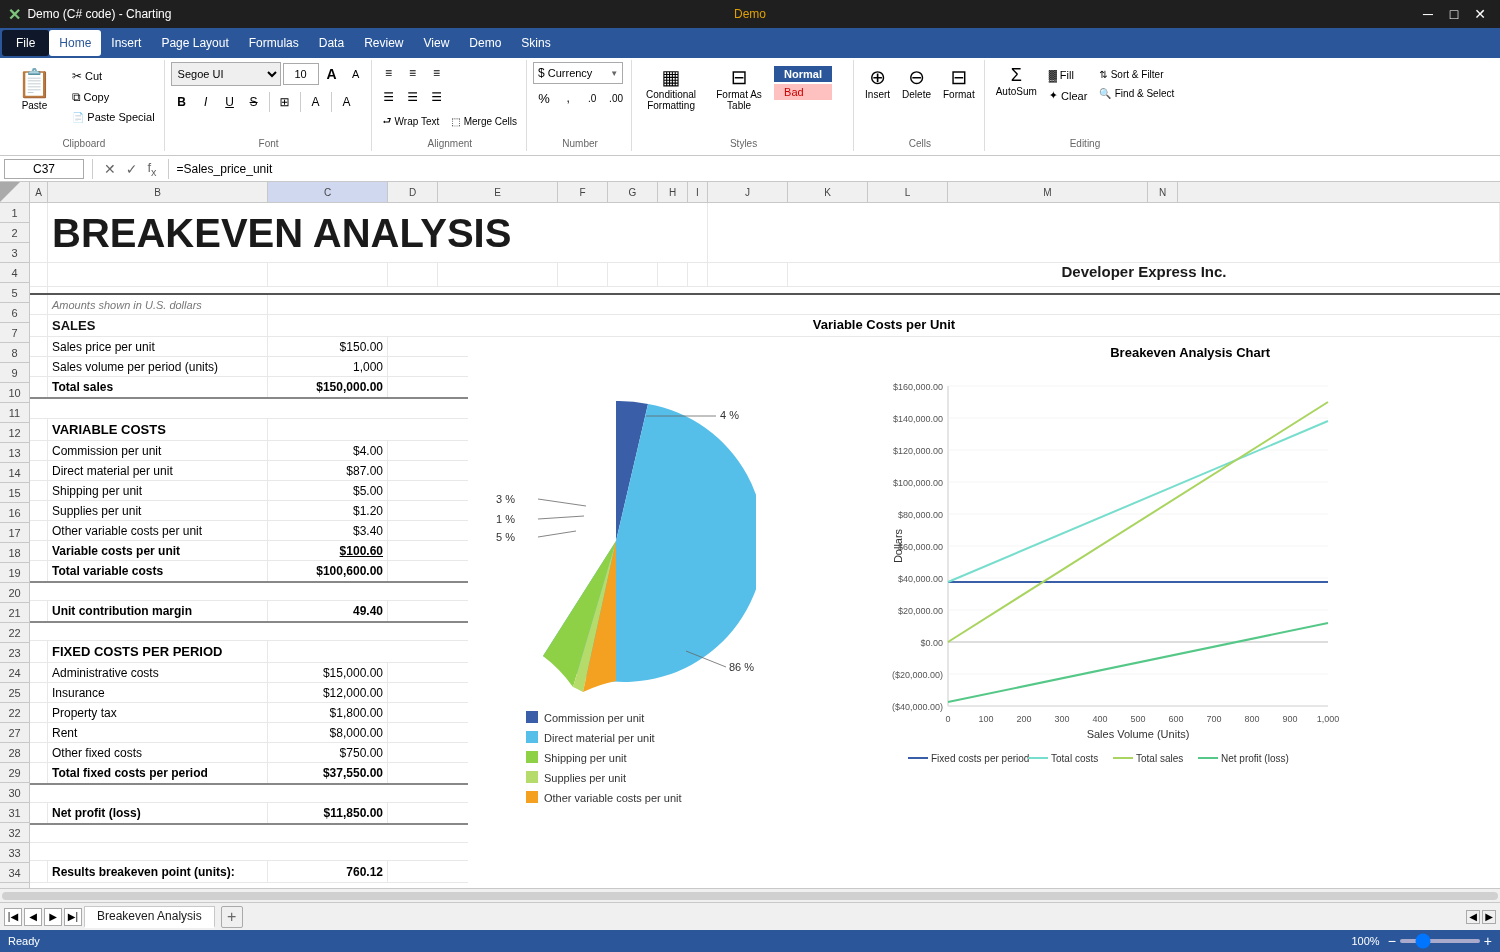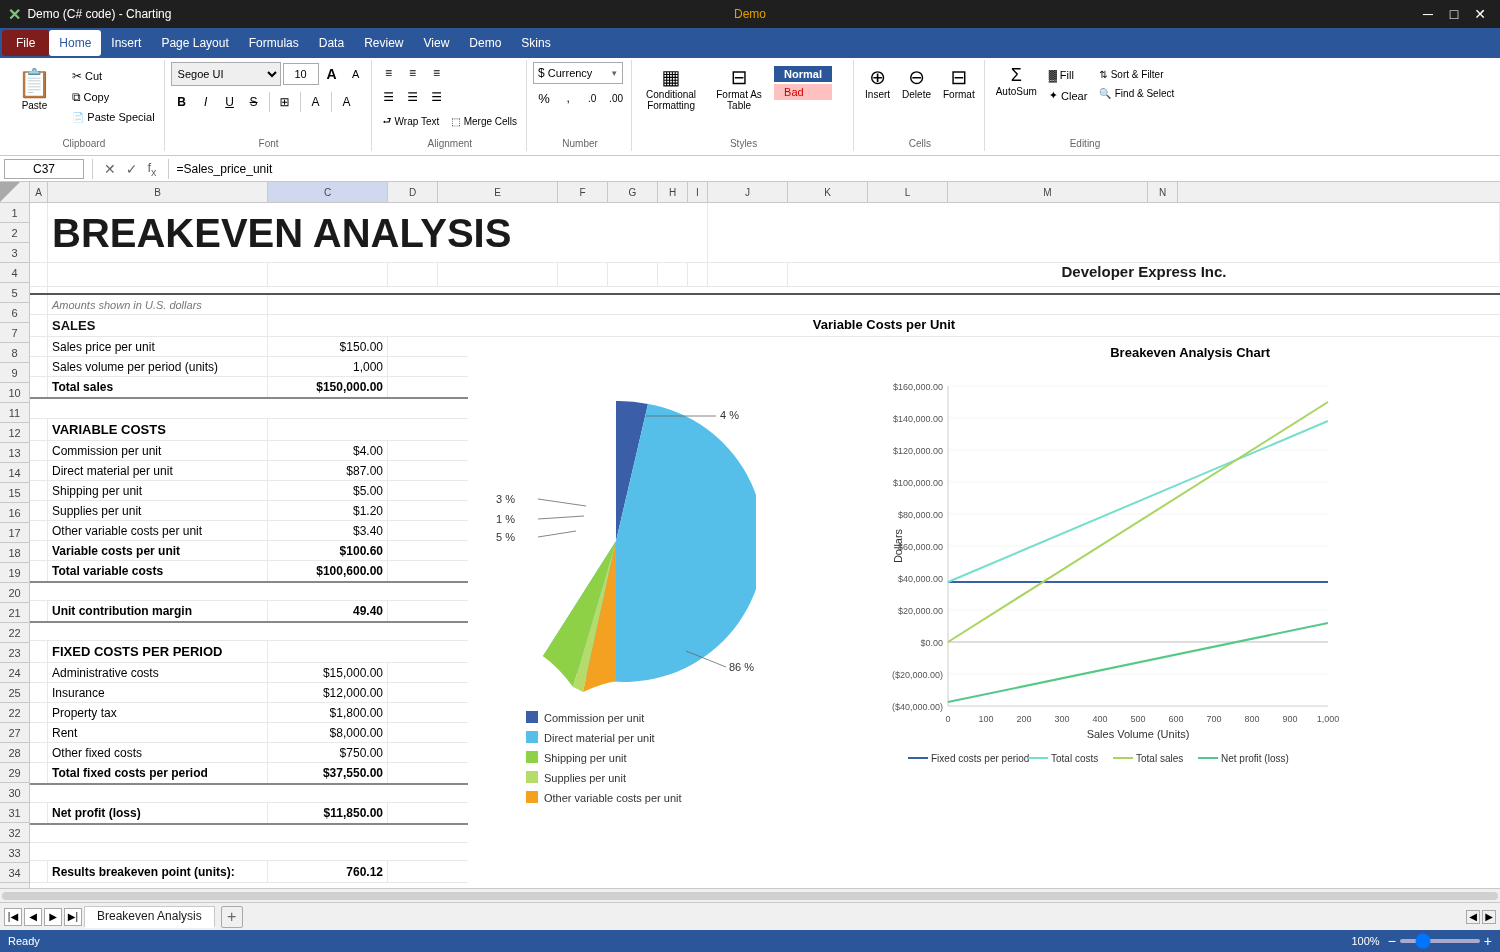--- a/index.html
+++ b/index.html
@@ -33,21 +33,21 @@
       color: #fff;
       padding: 4px 10px;
       cursor: pointer;
       font-size: 12px;
       border-radius: 3px;
       height: 26px;
       display: flex;
       align-items: center;
     }
     .menu-item.active { background: #fff; color: #2b579a; }
-    .menu-item.file { background: #7f1d1d; color: #fff; padding: 4px 14px; }
+    .menu-item.file { background: #0f172a; color: #fff; padding: 4px 14px; }
 
     
     .ribbon {
       background: #fff;
       border-bottom: 1px solid #c8c8c8;
       padding: 2px 4px 4px;
       display: flex;
       align-items: stretch;
       gap: 2px;
       min-height: 90px;
@@ -679,21 +679,21 @@
               <div style="display:flex;height:20px;border-bottom:1px solid #e8e8e8;">
                 <div style="width:18px;border-right:1px solid #e8e8e8;"></div>
                 <div style="width:220px;border-right:1px solid #e8e8e8;padding:0 4px;display:flex;align-items:center;font-size:12px;">Other variable costs per unit</div>
                 <div style="width:120px;border-right:1px solid #e8e8e8;padding:0 4px;display:flex;align-items:center;justify-content:flex-end;font-size:12px;">$3.40</div>
                 <div style="flex:1;"></div>
               </div>
 
               <div style="display:flex;height:20px;border-bottom:1px solid #e8e8e8;">
                 <div style="width:18px;border-right:1px solid #e8e8e8;"></div>
                 <div style="width:220px;border-right:1px solid #e8e8e8;padding:0 4px;display:flex;align-items:center;font-size:12px;font-weight:bold;">Variable costs per unit</div>
-                <div style="width:120px;border-right:1px solid #e8e8e8;padding:0 4px;display:flex;align-items:center;justify-content:flex-end;font-size:12px;font-weight:bold;">$100.60</div>
+                <div style="width:120px;border-right:1px solid #e8e8e8;padding:0 4px;display:flex;align-items:center;justify-content:flex-end;font-size:12px;font-weight:bold;text-decoration:underline;">$100.60</div>
                 <div style="flex:1;"></div>
               </div>
 
               <div style="display:flex;height:22px;border-bottom:2px solid #888;">
                 <div style="width:18px;border-right:1px solid #e8e8e8;"></div>
                 <div style="width:220px;border-right:1px solid #e8e8e8;padding:0 4px;display:flex;align-items:center;font-size:12px;font-weight:bold;">Total variable costs</div>
                 <div style="width:120px;border-right:1px solid #e8e8e8;padding:0 4px;display:flex;align-items:center;justify-content:flex-end;font-size:12px;font-weight:bold;">$100,600.00</div>
                 <div style="flex:1;"></div>
               </div>
 

